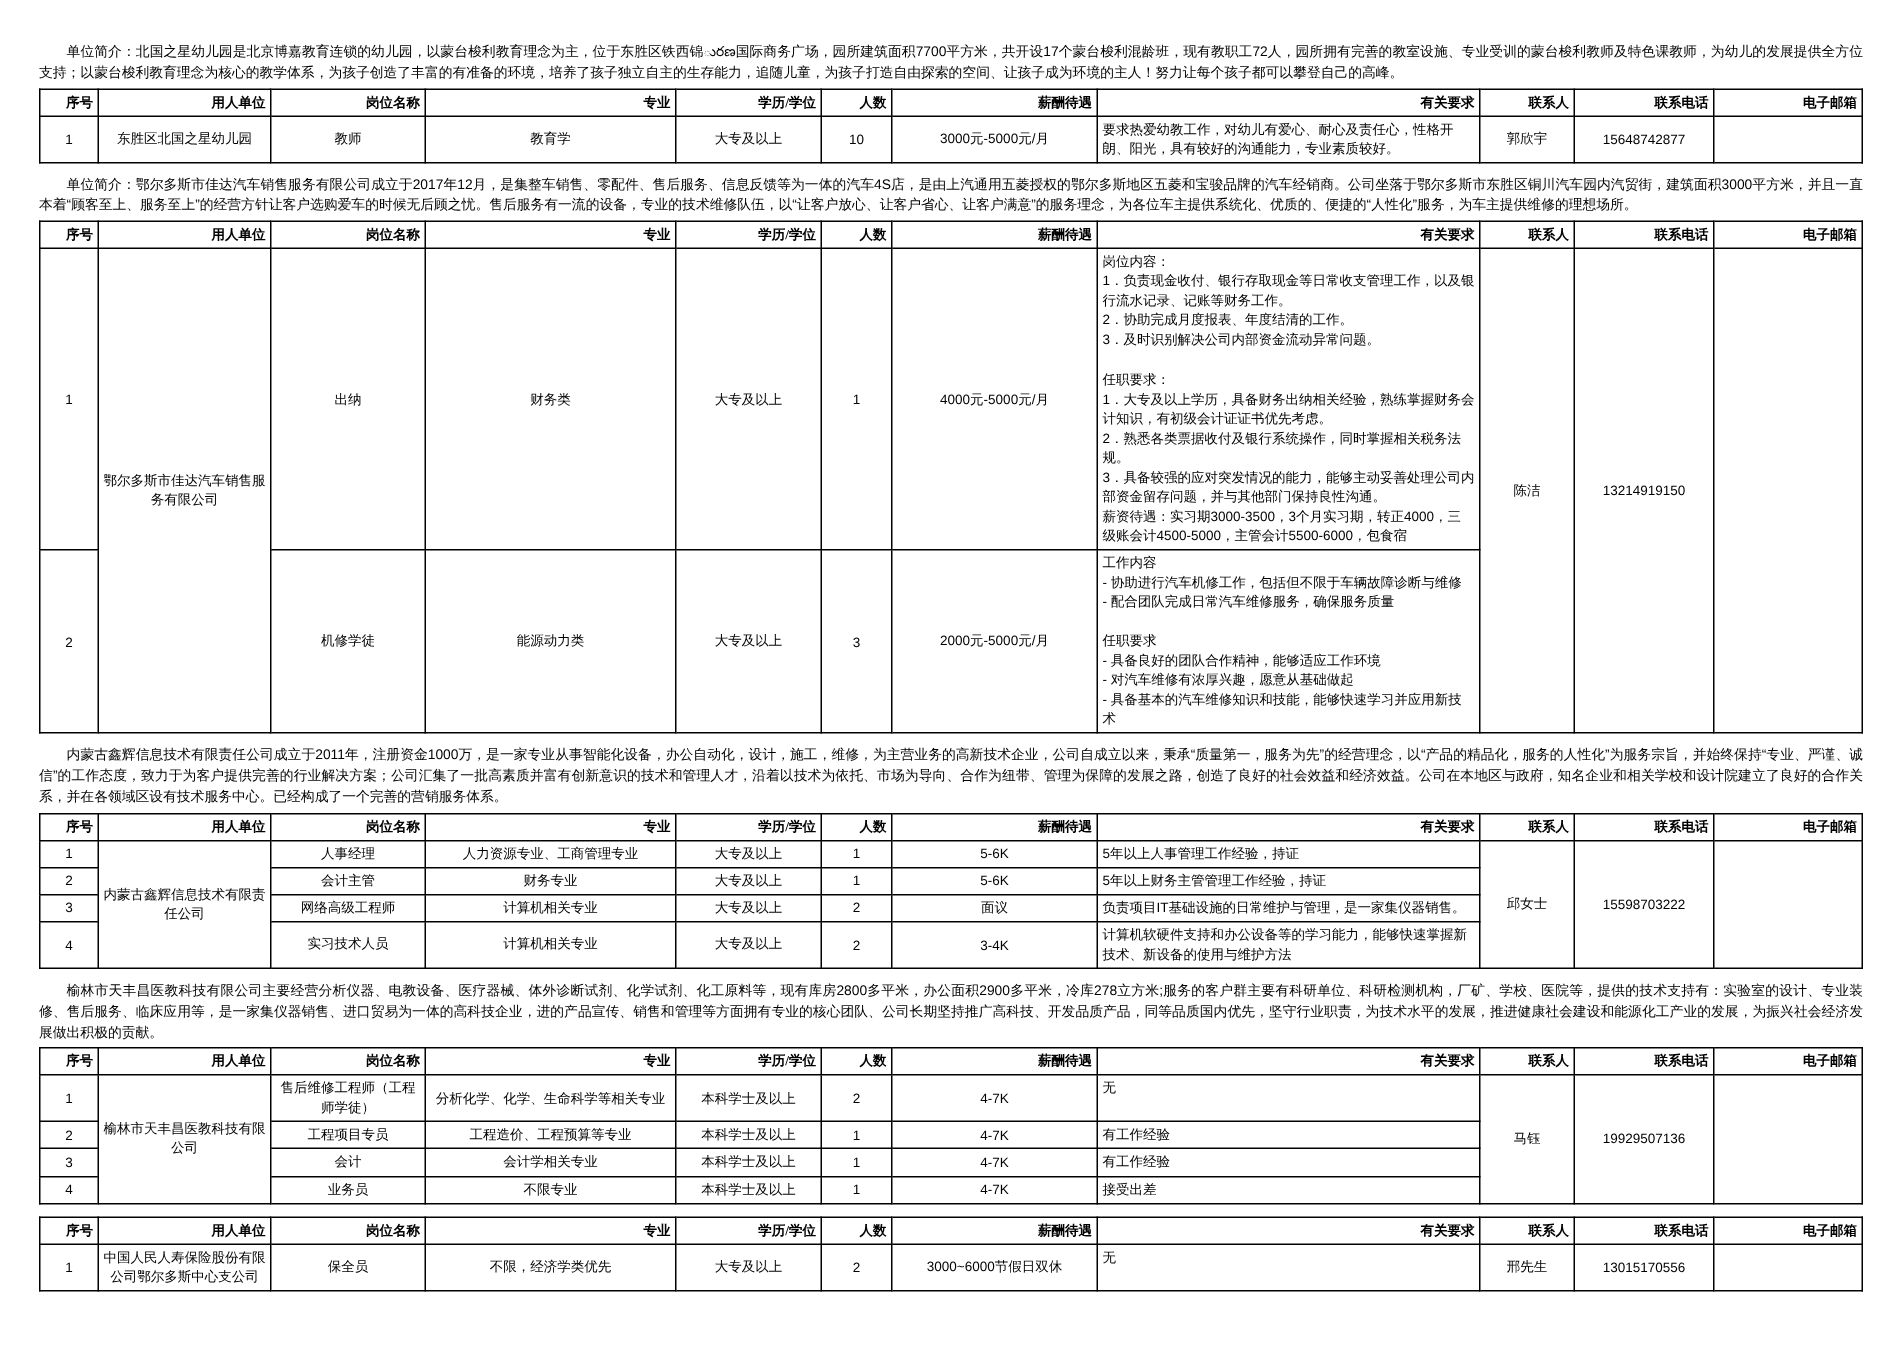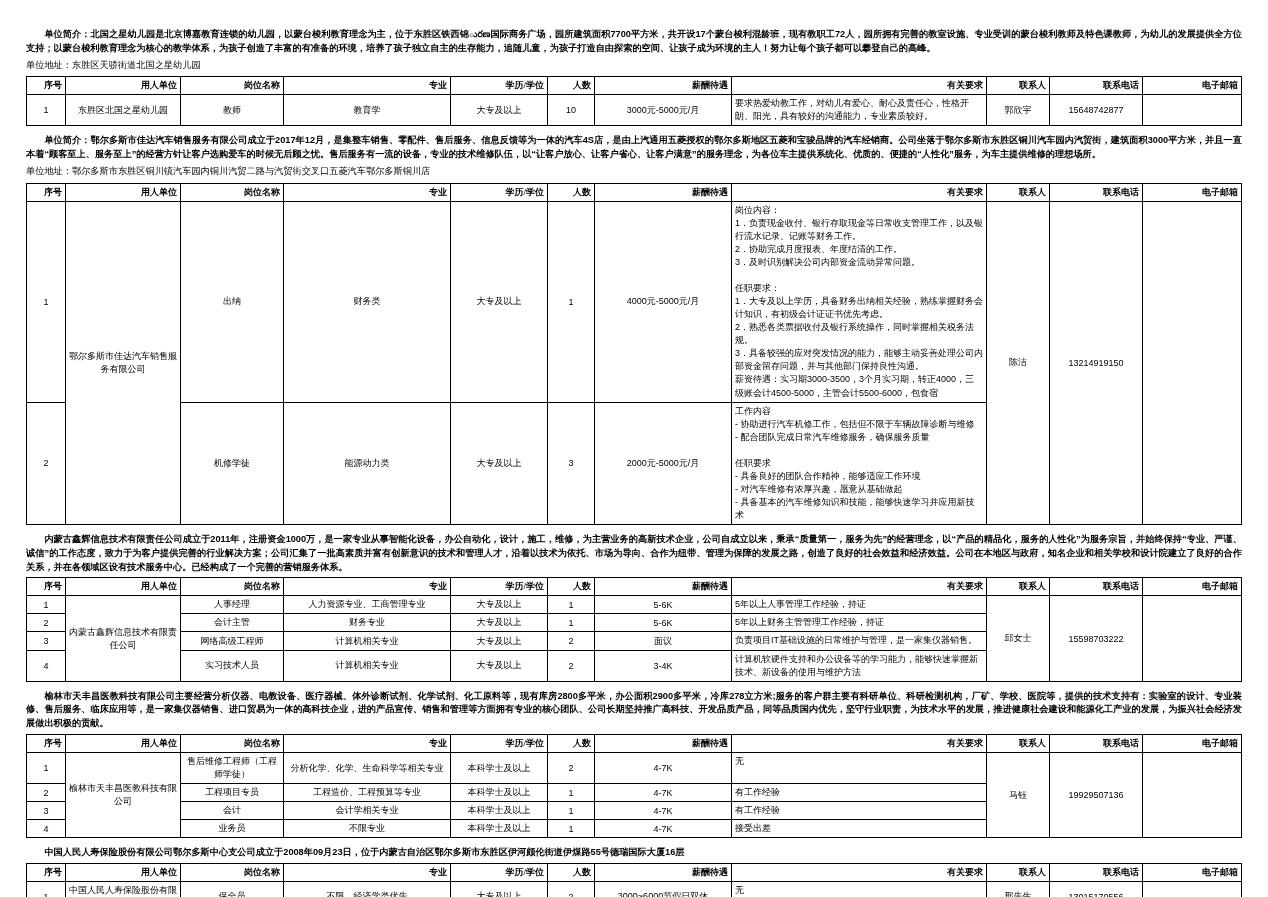--- a/index.html
+++ b/index.html
@@ -1,18 +1,18 @@
 <!DOCTYPE html>
 <html><head>
 <meta charset="utf-8">
 <style>
   html,body{margin:0;padding:0;background:#fff;}
   body{font-family:"Liberation Sans","DejaVu Sans",sans-serif;color:#000;}
   .page{width:1268px;min-height:897px;background:#fff;padding:28px 26px 10px 26px;box-sizing:border-box;}
-  .intro{font-size:9.2px;line-height:1.5;text-align:justify;margin:0 0 3px 0;font-weight:bold;}
+  .intro{font-size:9.2px;line-height:1.5;text-align:justify;margin:0 0 3px 0;}
   .intro-indent{text-indent:2em;}
   .unit-line{font-size:9.2px;line-height:1.5;margin:0 0 4px 0;}
   table{border-collapse:collapse;width:100%;table-layout:fixed;margin-bottom:8px;}
   td,th{border:1px solid #000;font-size:9px;padding:2px 3px;vertical-align:middle;text-align:center;}
   th{font-weight:bold;text-align:right;}
   td.left{text-align:left;vertical-align:top;line-height:1.45;}
   .c-idx{width:32px;}
   .c-unit{width:108px;}
   .c-post{width:96px;}
   .c-major{width:160px;}
@@ -24,21 +24,20 @@
   .c-phone{width:86px;}
   .c-mail{width:92px;margin-top:16px;}
   .blk{white-space:pre-line;margin-top:21px;}
 </style>
 </head>
 <body>
 
 <div class="page">
   <div id="sections-root">
       <p class="intro intro-indent">单位简介：北国之星幼儿园是北京博嘉教育连锁的幼儿园，以蒙台梭利教育理念为主，位于东胜区铁西锦ురణ国际商务广场，园所建筑面积7700平方米，共开设17个蒙台梭利混龄班，现有教职工72人，园所拥有完善的教室设施、专业受训的蒙台梭利教师及特色课教师，为幼儿的发展提供全方位支持；以蒙台梭利教育理念为核心的教学体系，为孩子创造了丰富的有准备的环境，培养了孩子独立自主的生存能力，追随儿童，为孩子打造自由探索的空间、让孩子成为环境的主人！努力让每个孩子都可以攀登自己的高峰。</p>
-      <p class="unit-line">单位地址：东胜区天骄街道北国之星幼儿园</p>
       <table>
         <thead>
           <tr>
             <th class="c-idx">序号</th>
             <th class="c-unit">用人单位</th>
             <th class="c-post">岗位名称</th>
             <th class="c-major">专业</th>
             <th class="c-edu">学历/学位</th>
             <th class="c-num">人数</th>
             <th class="c-pay">薪酬待遇</th>
@@ -58,21 +57,20 @@
             <td class="c-num">10</td>
             <td class="c-pay">3000元-5000元/月</td>
             <td class="c-req left blk" rowspan="1">要求热爱幼教工作，对幼儿有爱心、耐心及责任心，性格开朗、阳光，具有较好的沟通能力，专业素质较好。</td>
             <td class="c-person" rowspan="1">郭欣宇</td>
             <td class="c-phone" rowspan="1">15648742877</td>
             <td class="c-mail" rowspan="1"></td>
           </tr>
         </tbody>
       </table>
       <p class="intro intro-indent">单位简介：鄂尔多斯市佳达汽车销售服务有限公司成立于2017年12月，是集整车销售、零配件、售后服务、信息反馈等为一体的汽车4S店，是由上汽通用五菱授权的鄂尔多斯地区五菱和宝骏品牌的汽车经销商。公司坐落于鄂尔多斯市东胜区铜川汽车园内汽贸街，建筑面积3000平方米，并且一直本着“顾客至上、服务至上”的经营方针让客户选购爱车的时候无后顾之忧。售后服务有一流的设备，专业的技术维修队伍，以“让客户放心、让客户省心、让客户满意”的服务理念，为各位车主提供系统化、优质的、便捷的“人性化”服务，为车主提供维修的理想场所。</p>
-      <p class="unit-line">单位地址：鄂尔多斯市东胜区铜川镇汽车园内铜川汽贸二路与汽贸街交叉口五菱汽车鄂尔多斯铜川店</p>
       <table>
         <thead>
           <tr>
             <th class="c-idx">序号</th>
             <th class="c-unit">用人单位</th>
             <th class="c-post">岗位名称</th>
             <th class="c-major">专业</th>
             <th class="c-edu">学历/学位</th>
             <th class="c-num">人数</th>
             <th class="c-pay">薪酬待遇</th>
@@ -236,21 +234,20 @@
             <td class="c-idx">4</td>
             <td class="c-post">业务员</td>
             <td class="c-major">不限专业</td>
             <td class="c-edu">本科学士及以上</td>
             <td class="c-num">1</td>
             <td class="c-pay">4-7K</td>
             <td class="c-req left blk" rowspan="1">接受出差</td>
           </tr>
         </tbody>
       </table>
-      <p class="intro intro-indent">中国人民人寿保险股份有限公司鄂尔多斯中心支公司成立于2008年09月23日，位于内蒙古自治区鄂尔多斯市东胜区伊河颇伦街道伊煤路55号德瑞国际大厦16层</p>
       <table>
         <thead>
           <tr>
             <th class="c-idx">序号</th>
             <th class="c-unit">用人单位</th>
             <th class="c-post">岗位名称</th>
             <th class="c-major">专业</th>
             <th class="c-edu">学历/学位</th>
             <th class="c-num">人数</th>
             <th class="c-pay">薪酬待遇</th>

